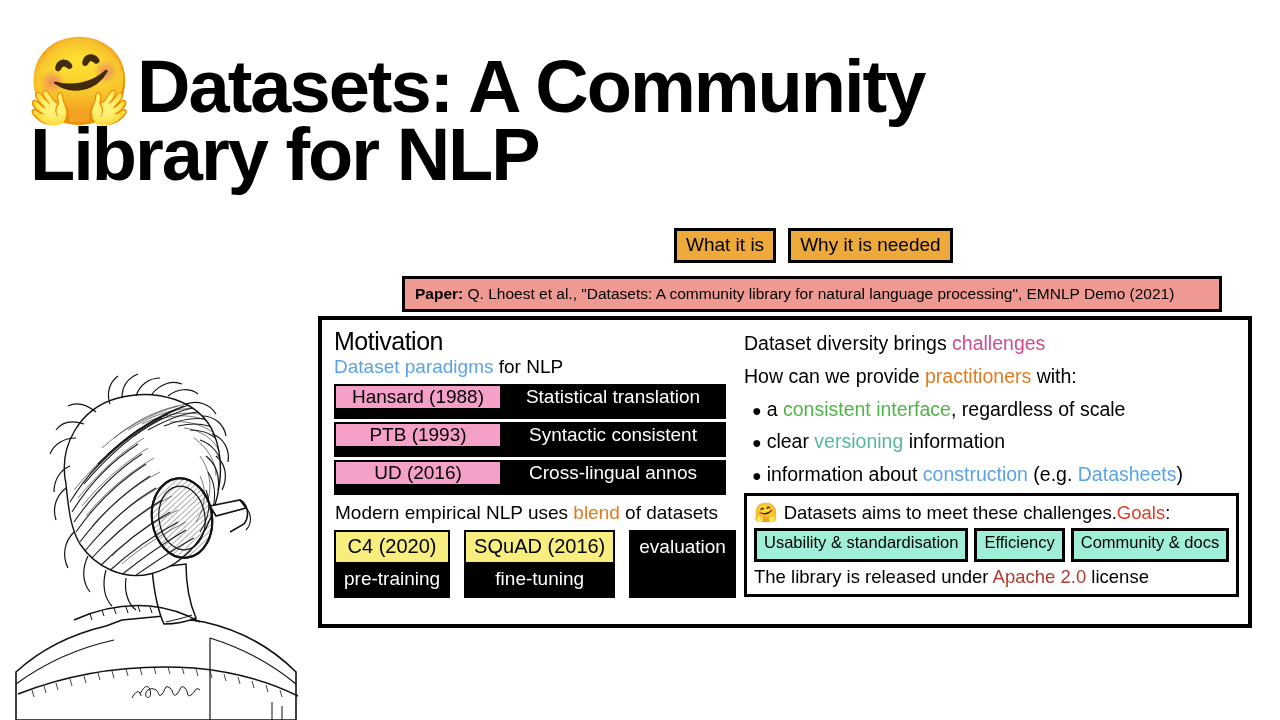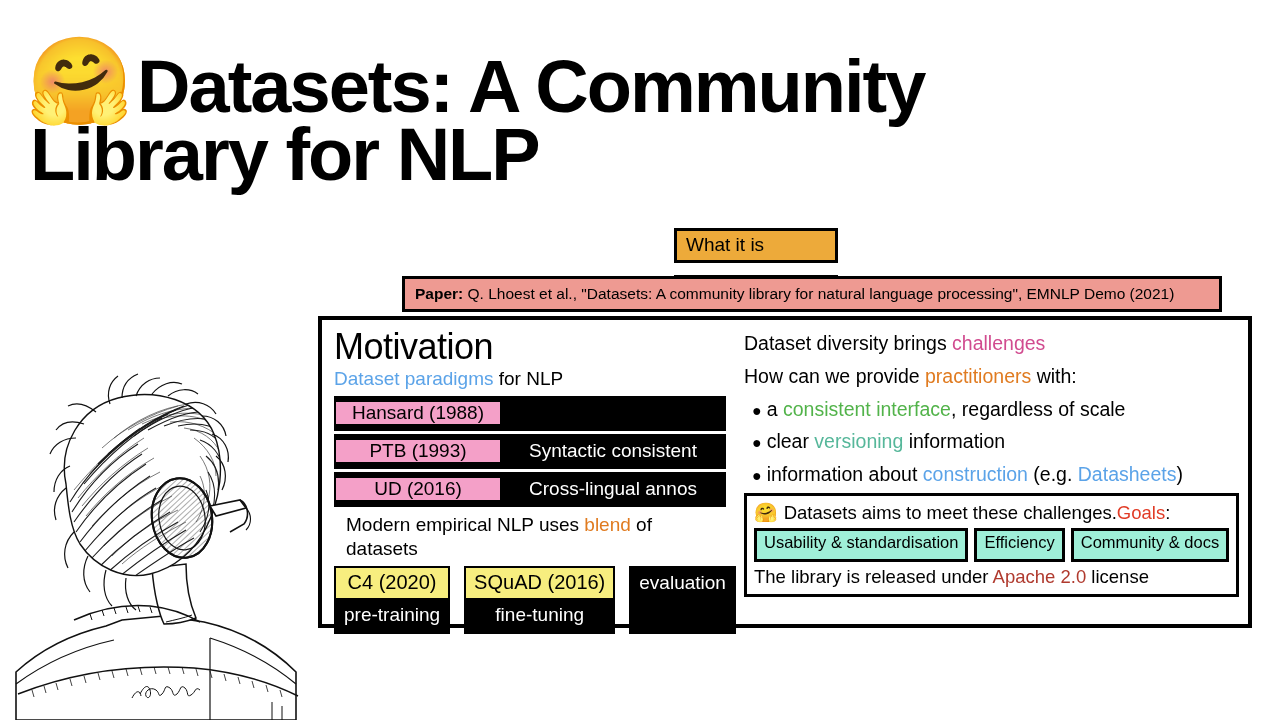--- a/index.html
+++ b/index.html
@@ -19,21 +19,21 @@
     font-weight:800;font-size:74px;line-height:0.95;letter-spacing:-2px;
     font-family:"Liberation Sans","DejaVu Sans",sans-serif;
     color:#000;white-space:nowrap;margin-top:14px;
   }
   .title-text2{
     font-weight:800;font-size:74px;line-height:0.95;letter-spacing:-2px;
     color:#000;margin-top:-4px;margin-left:4px;
   }
 
   
-  .chips{position:absolute;left:674px;top:228px;display:flex;gap:12px;flex-direction:column;}
+  .chips{position:absolute;left:674px;top:228px;display:flex;gap:12px;}
   .chip{
     background:#EDAA3A;border:3px solid #000;
     font-size:19px;font-weight:500;color:#000;
     padding:4px 9px 5px;line-height:1.05;
   }
 
   
   .paper-band{
     position:absolute;left:402px;top:276px;width:820px;
     background:#EE9A92;border:3px solid #000;
@@ -45,48 +45,48 @@
   
   .frame{
     position:absolute;left:318px;top:316px;width:934px;height:312px;
     border:4px solid #000;background:#fff;box-sizing:border-box;
     display:flex;
   }
   .col-left{width:414px;padding:8px 10px 6px 12px;box-sizing:border-box;}
   .col-right{flex:1;padding:10px 10px 6px 8px;box-sizing:border-box;}
 
   h2.section-title{
-    margin:0 0 1px 0;font-size:36px;font-weight:400;line-height:1.05;
+    margin:0 0 1px 0;font-size:25px;font-weight:400;line-height:1.05;
     letter-spacing:-0.5px;color:#000;
   }
   .sub-line{font-size:19px;line-height:1.25;margin-bottom:5px;color:#000;}
   .c-blue{color:#5BA3E8;}
   .c-orange{color:#E07B20;}
   .c-magenta{color:#D14B8F;}
   .c-green{color:#52B34A;}
   .c-teal{color:#56B79A;}
   .c-red{color:#E13B26;}
   .c-darkred{color:#B03A2E;}
 
   
   .prow{
-    display:flex;align-items:center;background:#000;
+    display:flex;align-items:flex-start;background:#000;
     border:2px solid #000;margin-bottom:3px;height:31px;
   }
   .prow .pink{
     background:#F4A0C8;color:#000;font-size:19px;
     display:flex;align-items:center;justify-content:center;
     width:166px;box-sizing:border-box;border-right:2px solid #000;
   }
   .prow .blk{
     background:#000;color:#fff;font-size:19px;flex:1;
     display:flex;align-items:center;justify-content:center;
   }
 
-  .blend-line{font-size:19px;line-height:1.3;margin:6px 12px 4px;}
+  .blend-line{font-size:19px;line-height:1.3;margin:6px 1px 4px;}
 
   
   .ystack{display:flex;gap:14px;}
   .ybox{border:2px solid #000;background:#000;}
   .ybox .head{
     background:#F7EE7F;color:#000;font-size:20px;
     padding:3px 8px 4px;text-align:center;line-height:1.15;
     border-bottom:2px solid #000;white-space:nowrap;
   }
   .ybox .foot{
@@ -142,20 +142,21 @@
 
     <div class="col-left">
       <h2 class="section-title">Motivation</h2>
 
       <div class="sub-line">
         <span class="c-blue">Dataset paradigms</span><span> for NLP</span>
       </div>
 
       <div class="prow">
         <div class="pink">Hansard (1988)</div>
+        <div class="blk">Statistical translation</div>
       </div>
       <div class="prow">
         <div class="pink">PTB (1993)</div>
         <div class="blk">Syntactic consistent</div>
       </div>
       <div class="prow">
         <div class="pink">UD (2016)</div>
         <div class="blk">Cross-lingual annos</div>
       </div>
 

